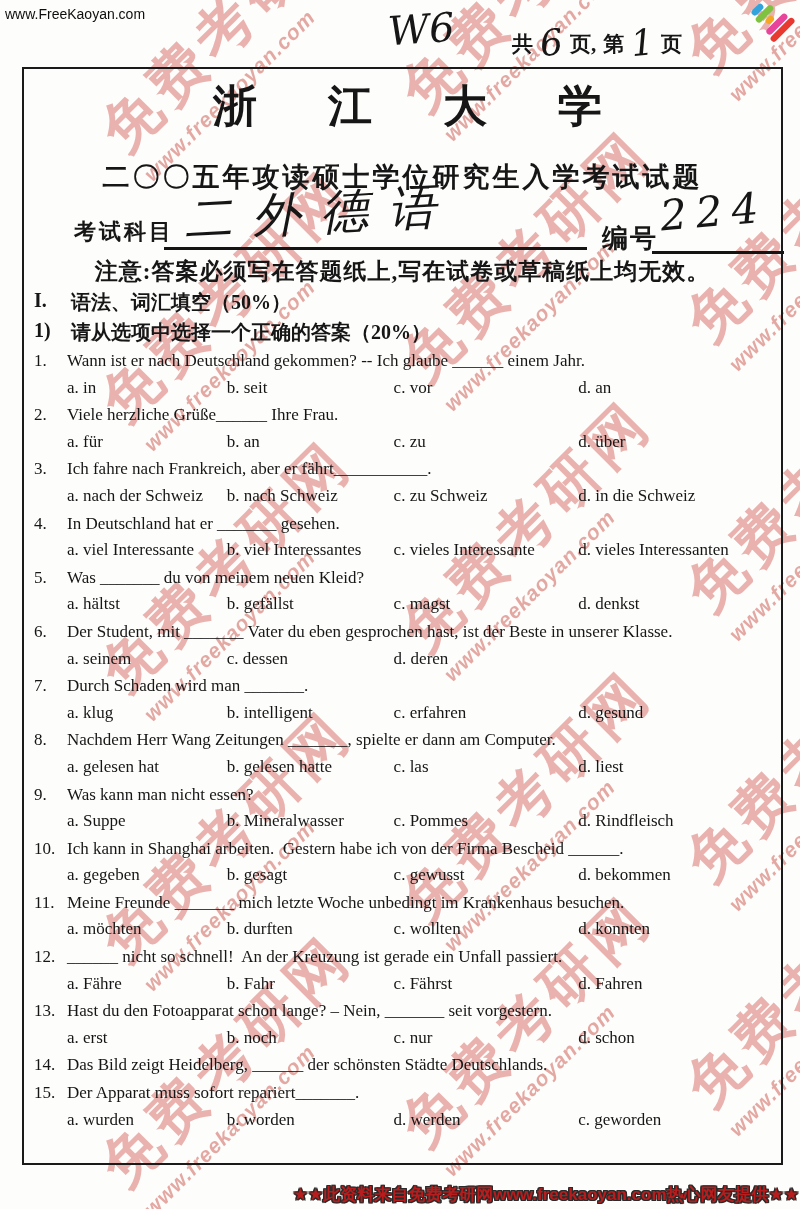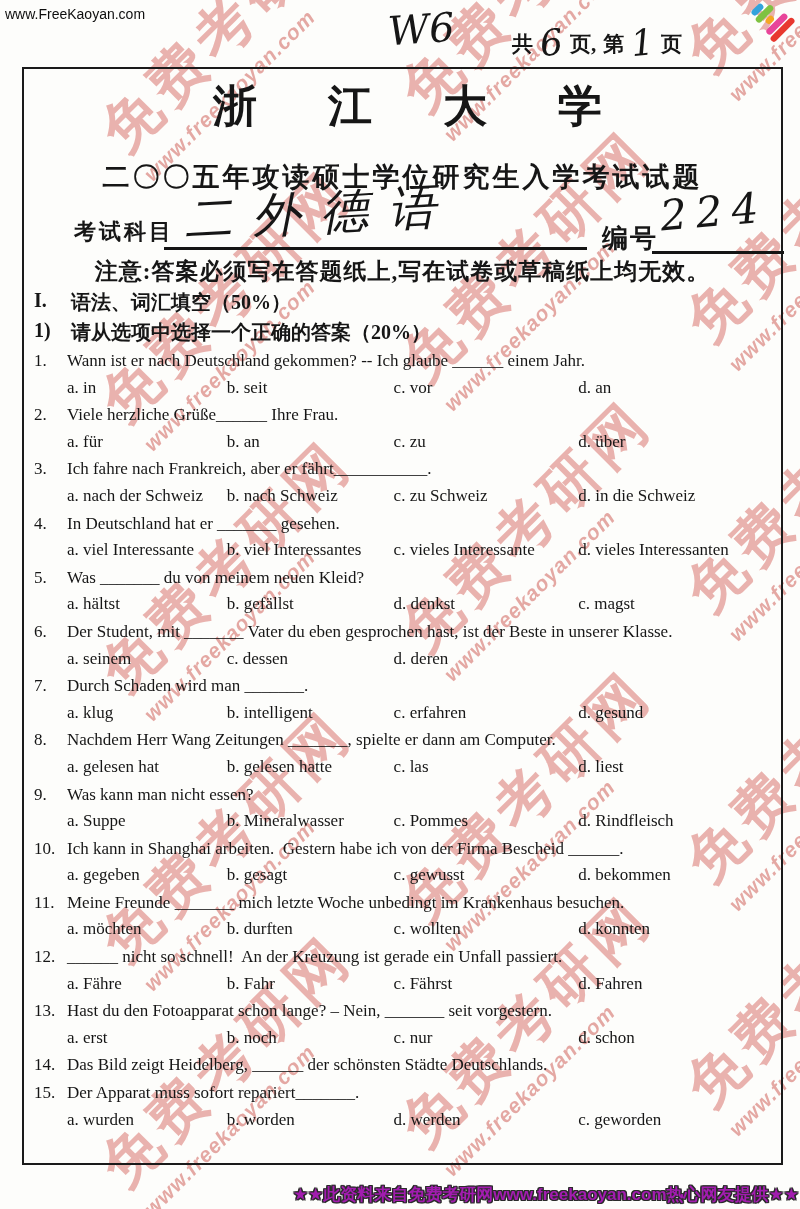--- a/index.html
+++ b/index.html
@@ -50,21 +50,21 @@
 
   .questions{position:absolute;left:10px;top:279px;right:4px;}
   .q{margin-bottom:1px;}
   .q-stmt{display:flex;line-height:26.6px;font-size:17px;}
   .q-num{width:33px;flex:none;}
   .q-text{white-space:pre;}
   .q-opts{display:grid;grid-template-columns:22.5% 23.5% 26% 28%;padding-left:33px;
           line-height:26.6px;font-size:17px;white-space:pre;}
 
   .footer{position:absolute;right:1px;bottom:3px;font-family:"Liberation Sans","DejaVu Sans",sans-serif;
-          font-size:17px;font-weight:700;color:#a21caf;letter-spacing:0px;white-space:nowrap;
+          font-size:17px;font-weight:700;color:#b91c1c;letter-spacing:0px;white-space:nowrap;
           text-shadow:-1.2px -1.2px 0 #2b2b2b,1.2px -1.2px 0 #2b2b2b,-1.2px 1.2px 0 #2b2b2b,
                       1.2px 1.2px 0 #2b2b2b,0 1.2px 0 #2b2b2b,0 -1.2px 0 #2b2b2b,
                       1.2px 0 0 #2b2b2b,-1.2px 0 0 #2b2b2b;}
 </style>
 </head>
 <body>
 
 <div class="page">
 
   <div class="wm-layer" id="wm-layer">
@@ -235,21 +235,21 @@
               <span class="q-num">4.</span>
               <span class="q-text">In Deutschland hat er _______ gesehen.</span>
             </div>
             <div class="q-opts"><span class="q-opt">a. viel Interessante</span><span class="q-opt">b. viel Interessantes</span><span class="q-opt">c. vieles Interessante</span><span class="q-opt">d. vieles Interessanten</span></div>
           </div>
           <div class="q">
             <div class="q-stmt">
               <span class="q-num">5.</span>
               <span class="q-text">Was _______ du von meinem neuen Kleid?</span>
             </div>
-            <div class="q-opts"><span class="q-opt">a. hältst</span><span class="q-opt">b. gefällst</span><span class="q-opt">d. denkst</span><span class="q-opt">c. magst</span></div>
+            <div class="q-opts"><span class="q-opt">a. hältst</span><span class="q-opt">b. gefällst</span><span class="q-opt">c. magst</span><span class="q-opt">d. denkst</span></div>
           </div>
           <div class="q">
             <div class="q-stmt">
               <span class="q-num">6.</span>
               <span class="q-text">Der Student, mit _______ Vater du eben gesprochen hast, ist der Beste in unserer Klasse.</span>
             </div>
             <div class="q-opts"><span class="q-opt">a. seinem</span><span class="q-opt">c. dessen</span><span class="q-opt">d. deren</span></div>
           </div>
           <div class="q">
             <div class="q-stmt">

